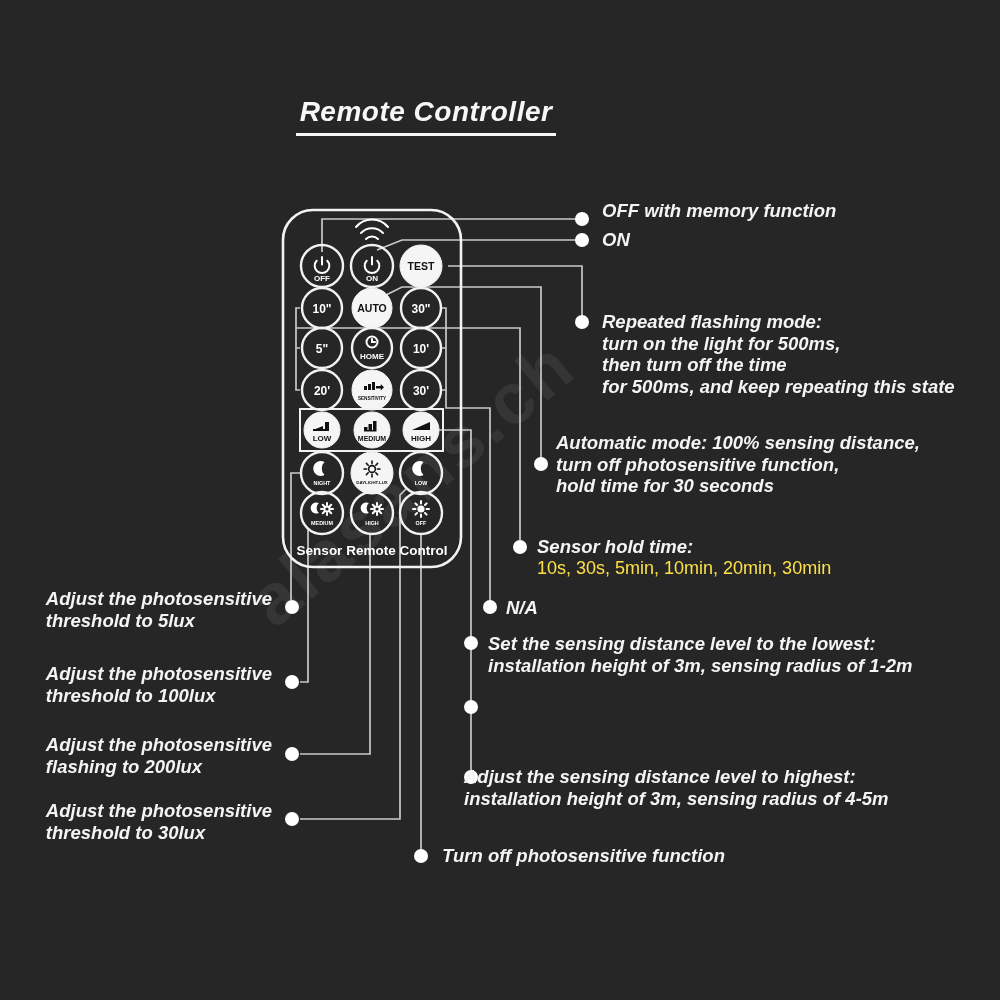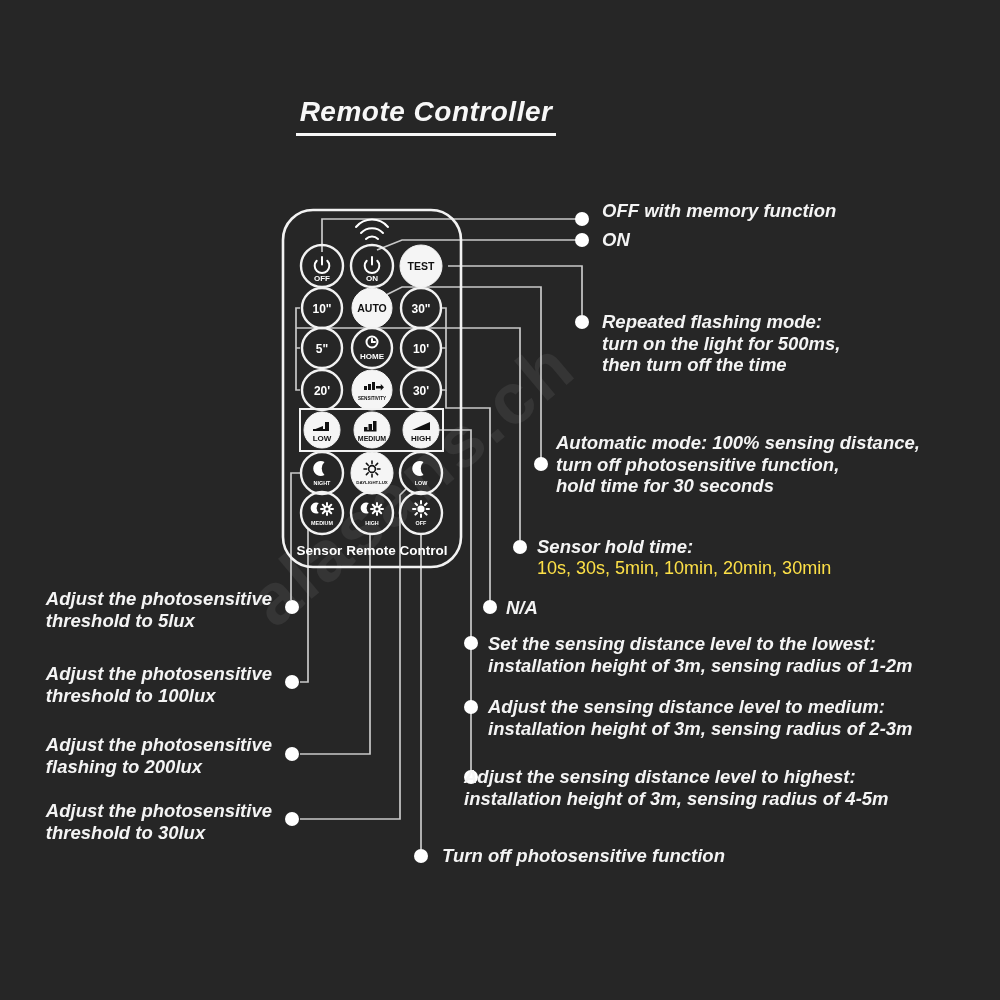--- a/index.html
+++ b/index.html
@@ -236,41 +236,38 @@
   <div class="ann right" style="left:602px;top:200px">
     <div>OFF with memory function</div>
   </div>
   <div class="ann right" style="left:602px;top:229px">
     <div>ON</div>
   </div>
   <div class="ann right" style="left:602px;top:311px">
     <div>Repeated flashing mode:</div>
     <div>turn on the light for 500ms,</div>
     <div>then turn off the time</div>
+    <div>for 500ms, and keep repeating this state</div>
   </div>
   <div class="ann right" style="left:556px;top:432px">
     <div>Automatic mode: 100% sensing distance,</div>
     <div>turn off photosensitive function,</div>
     <div>hold time for 30 seconds</div>
   </div>
   <div class="ann right" style="left:537px;top:536px">
     <div>Sensor hold time:</div>
     <div class="sub">10s, 30s, 5min, 10min, 20min, 30min</div>
   </div>
   <div class="ann right" style="left:506px;top:597px">
     <div>N/A</div>
   </div>
   <div class="ann right" style="left:488px;top:633px">
     <div>Set the sensing distance level to the lowest:</div>
     <div>installation height of 3m, sensing radius of 1-2m</div>
   </div>
-  <div class="ann right" style="left:488px;top:696px">
-    <div>Adjust the sensing distance level to medium:</div>
-    <div>installation height of 3m, sensing radius of 2-3m</div>
-  </div>
   <div class="ann right" style="left:464px;top:766px">
     <div>Adjust the sensing distance level to highest:</div>
     <div>installation height of 3m, sensing radius of 4-5m</div>
   </div>
   <div class="ann right" style="left:442px;top:845px">
     <div>Turn off photosensitive function</div>
   </div>
 
   <div class="ann left" style="right:728px;top:588px">
     <div>Adjust the photosensitive</div>

